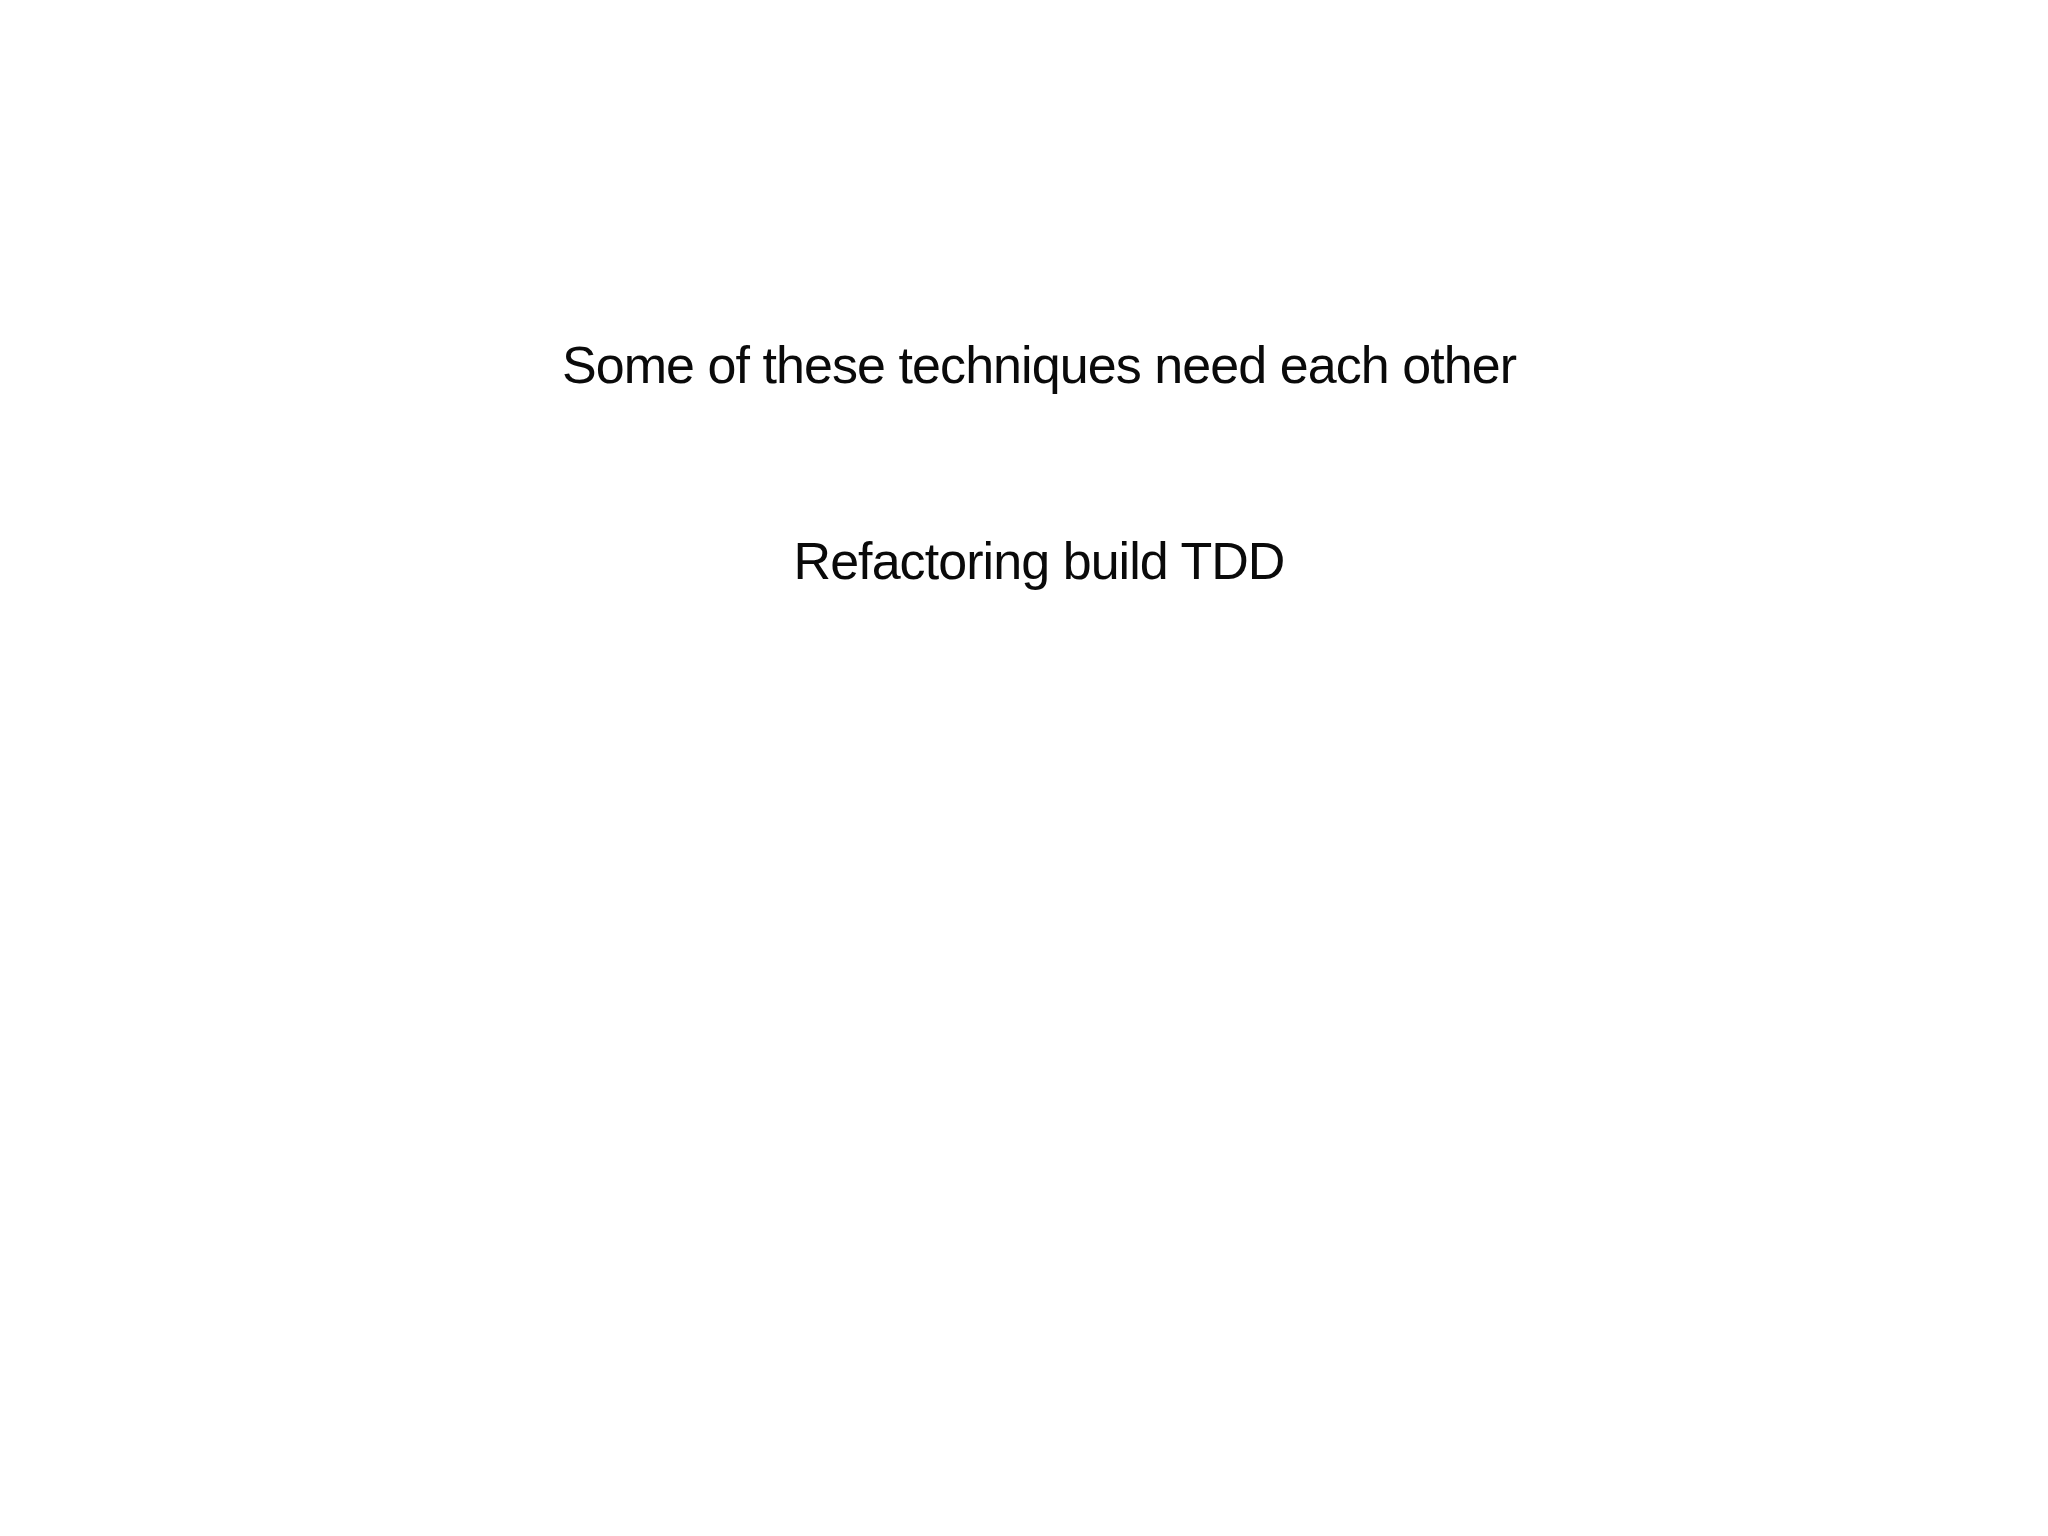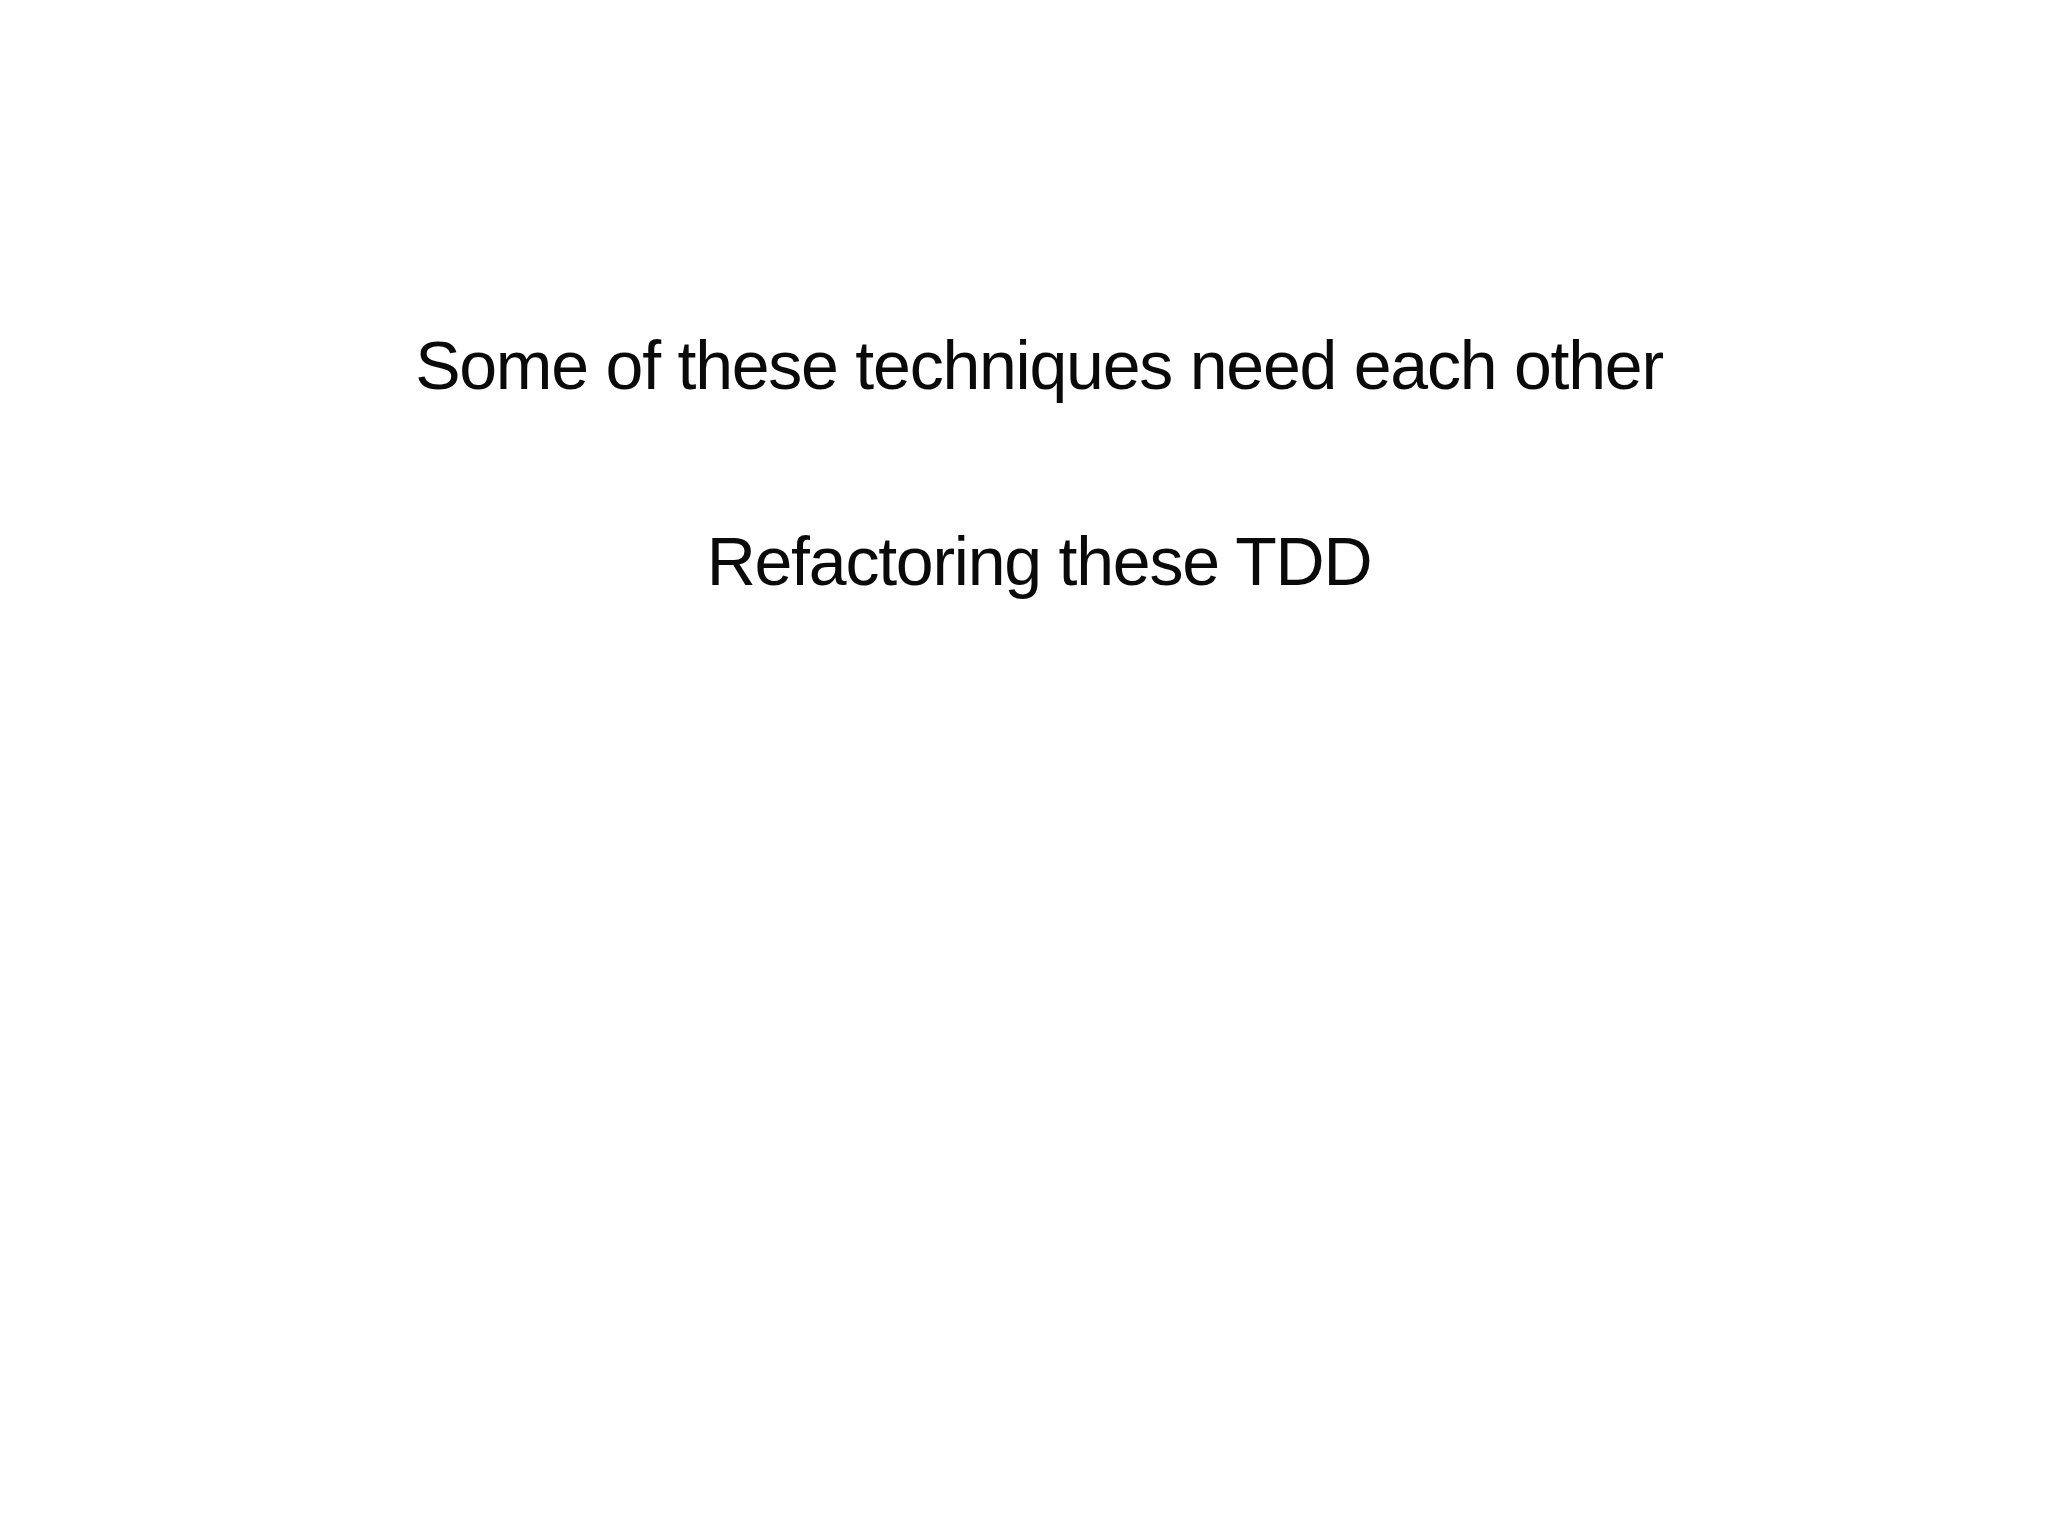--- a/index.html
+++ b/index.html
@@ -18,30 +18,30 @@
   }
   .text-block {
     position: absolute;
     top: 267px;
     left: 0;
     width: 100%;
     padding-left: 30px;
     box-sizing: border-box;
     text-align: center;
     color: #0a0a0a;
-    font-size: 68px;
+    font-size: 52px;
     line-height: 196px;
     letter-spacing: -0.018em;
     font-weight: 400;
   }
   .slide-line {
     white-space: nowrap;
   }
 </style>
 </head>
 <body>
 
 <div class="slide">
   <div class="text-block">
     <div class="slide-line">Some of these techniques need each other</div>
-    <div class="slide-line">Refactoring these TDD</div>
+    <div class="slide-line">Refactoring build TDD</div>
   </div>
 </div>
 
 </body></html>

